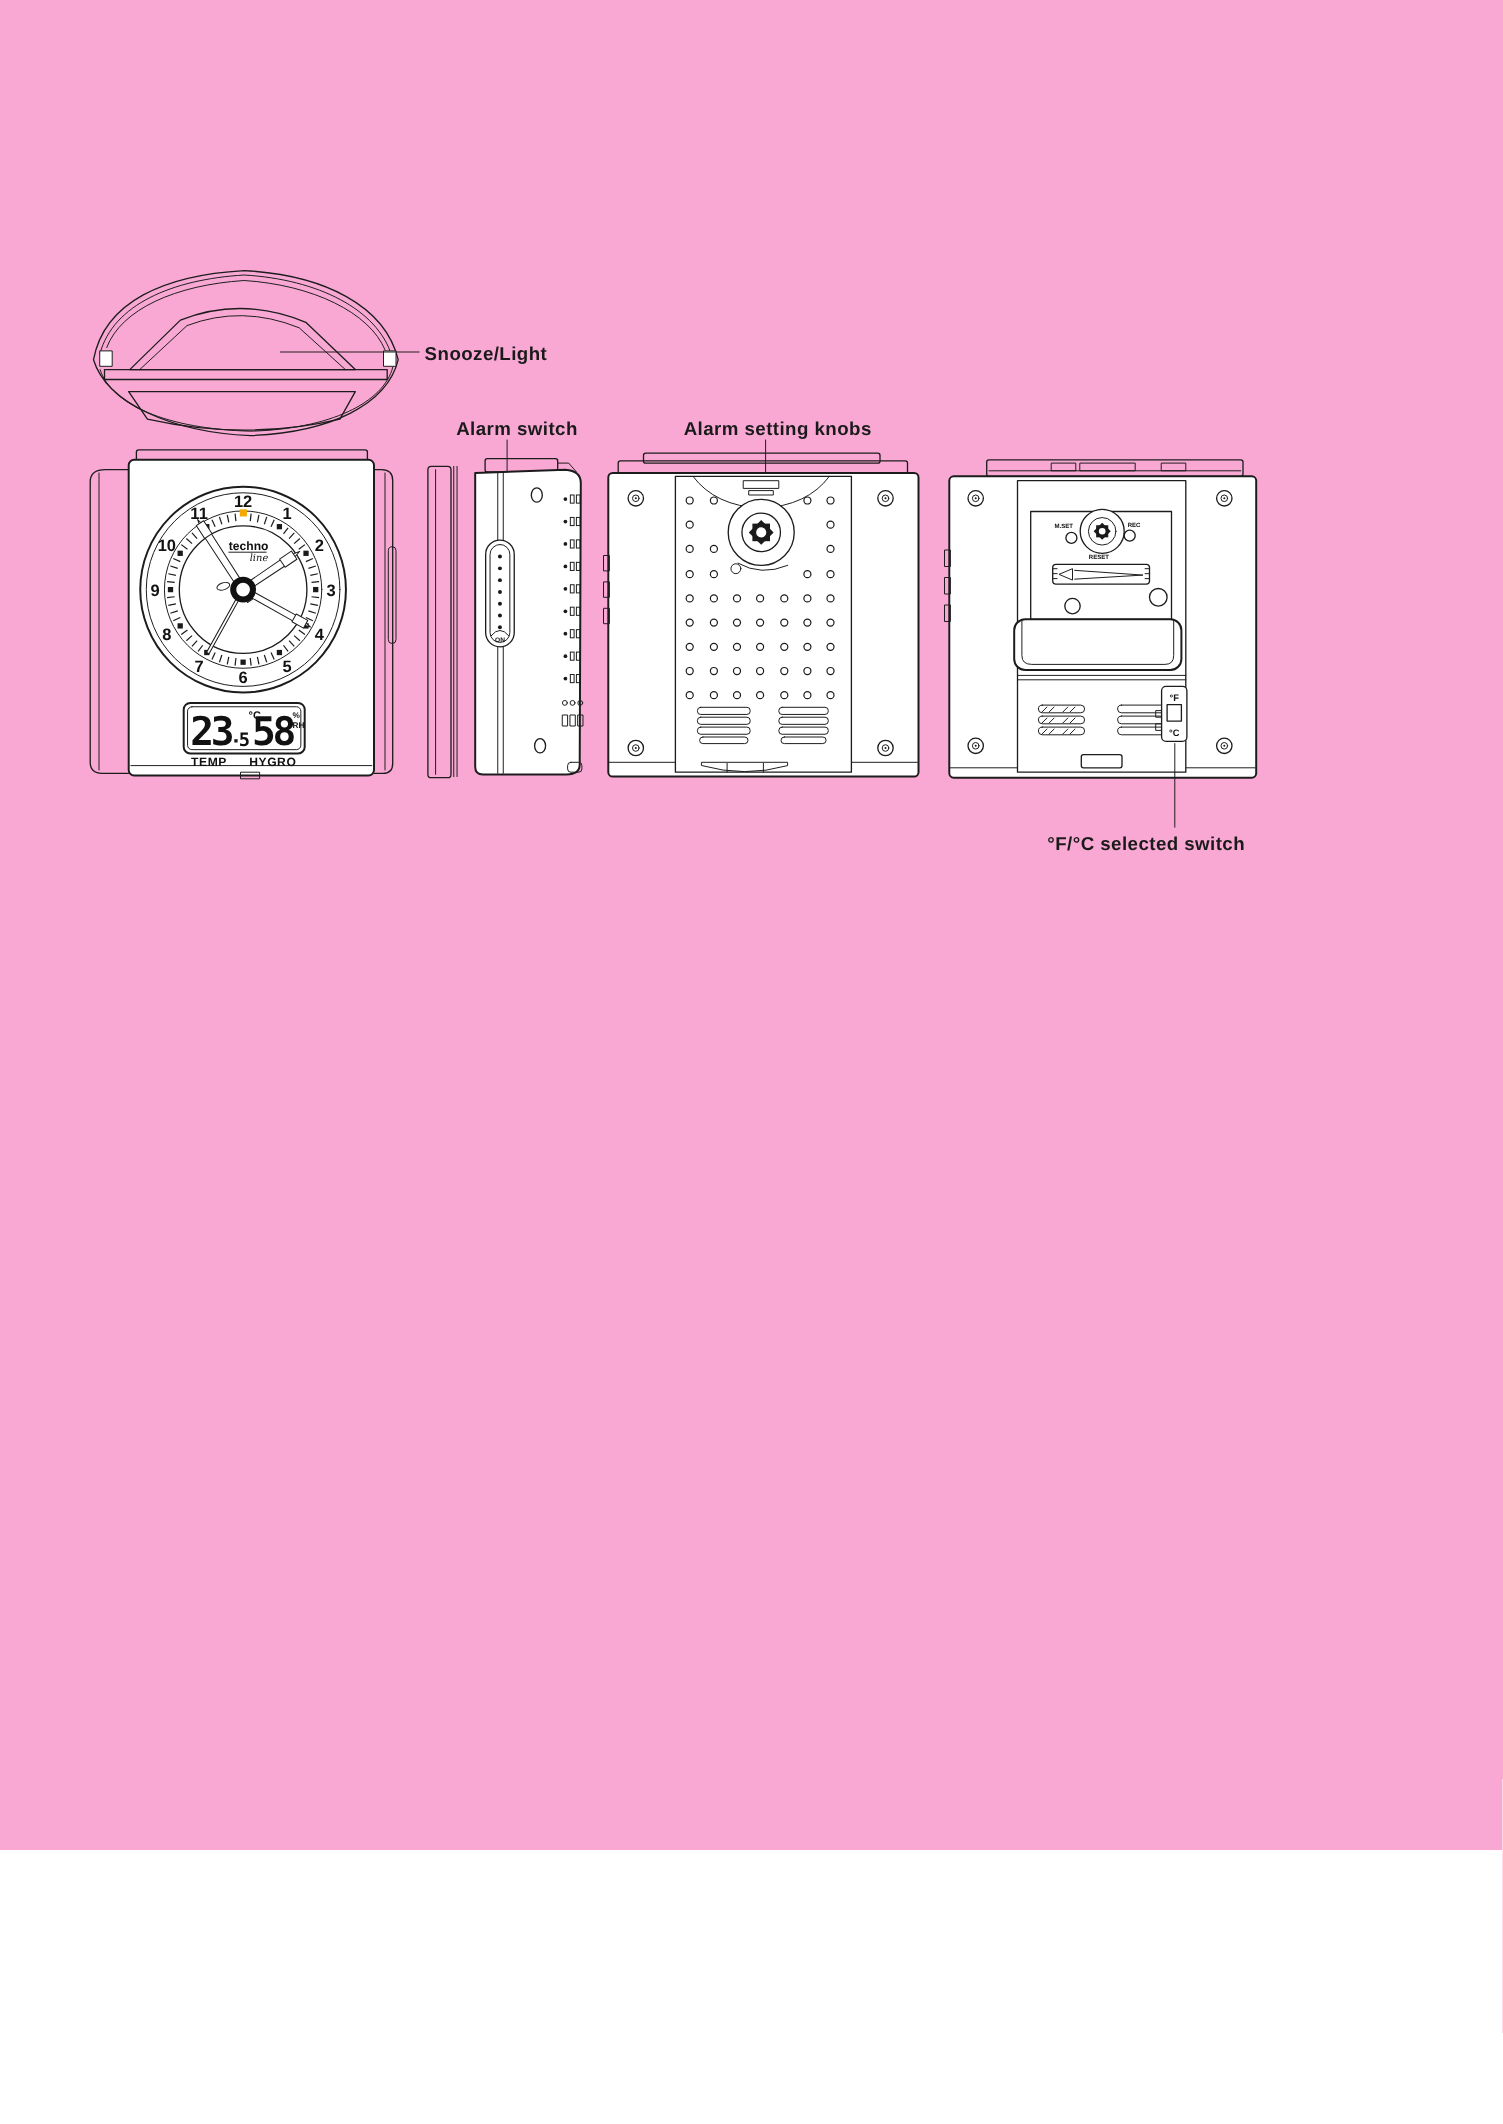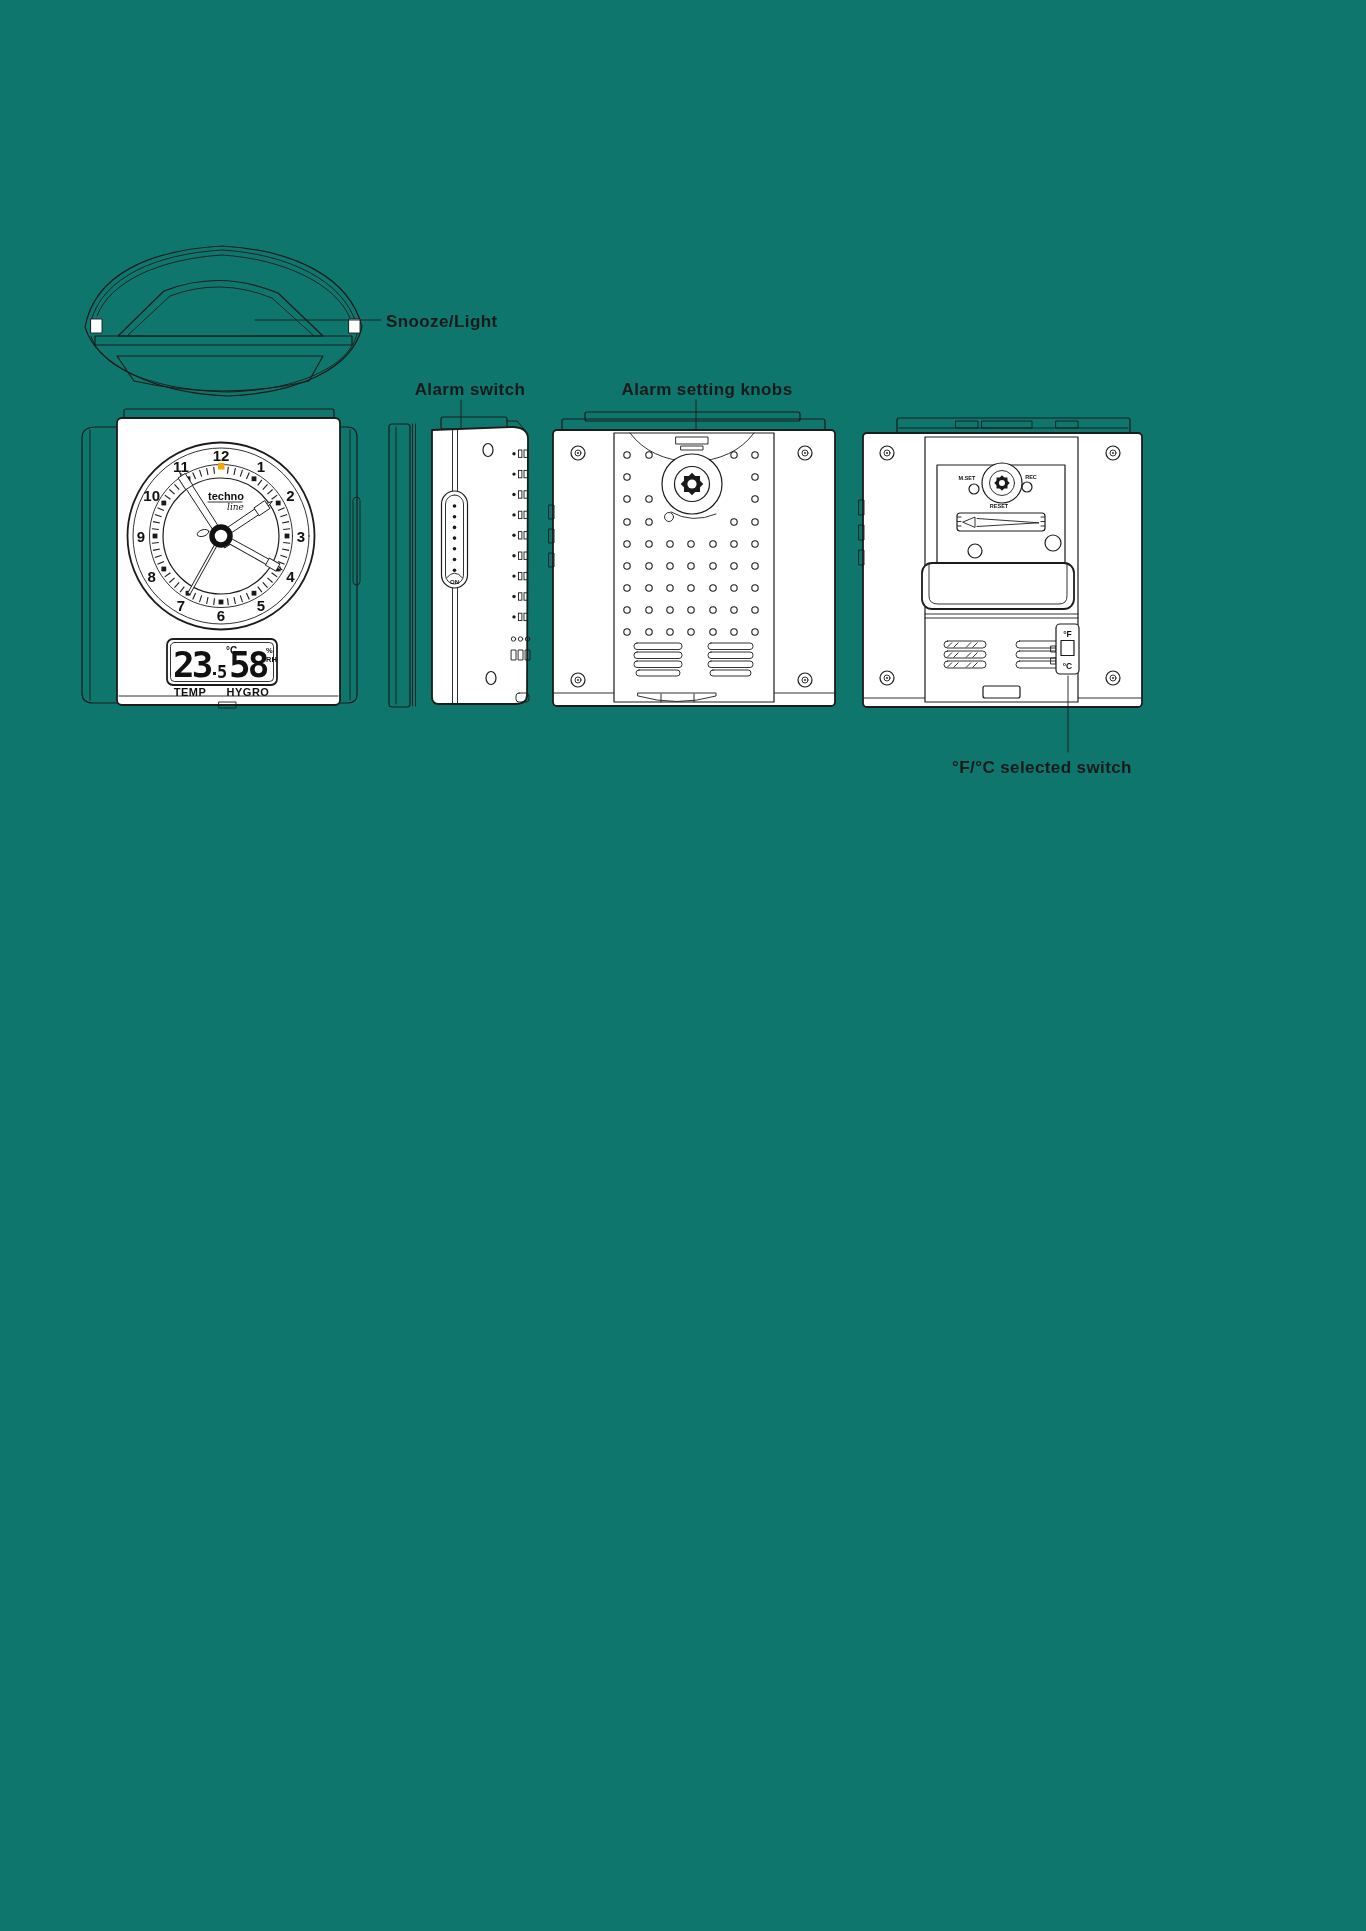--- a/index.html
+++ b/index.html
@@ -1,16 +1,16 @@
 <!DOCTYPE html>
 <html><head>
 <meta charset="utf-8">
 <style>
   html,body{margin:0;padding:0;background:#fff;}
-  #page{position:relative;width:1366px;height:1931px;background:#0f766e;overflow:hidden;}
+  #page{position:relative;width:1366px;height:1682px;background:#f9a8d4;overflow:hidden;}
   svg{display:block;}
   .ln{stroke:#1c1c1c;fill:none;stroke-width:1.2;stroke-linecap:round;stroke-linejoin:round;}
   .ln2{stroke:#1c1c1c;fill:none;stroke-width:1.8;stroke-linecap:round;stroke-linejoin:round;}
   .lnt{stroke:#1c1c1c;fill:none;stroke-width:0.9;stroke-linecap:round;stroke-linejoin:round;}
   .wfill{fill:#fff;}
   .ink{fill:#1a1a1a;}
   .callout{font:bold 17px "Liberation Sans",sans-serif;fill:#1a1a1a;letter-spacing:.4px;}
   .dialnum{font:bold 15px "Liberation Sans",sans-serif;fill:#111;text-anchor:middle;}
   .lcd-big{font:bold 36px "DejaVu Sans Mono",monospace;fill:#111;letter-spacing:-3px;}
   .lcd-mid{font:bold 17px "DejaVu Sans Mono",monospace;fill:#111;}

